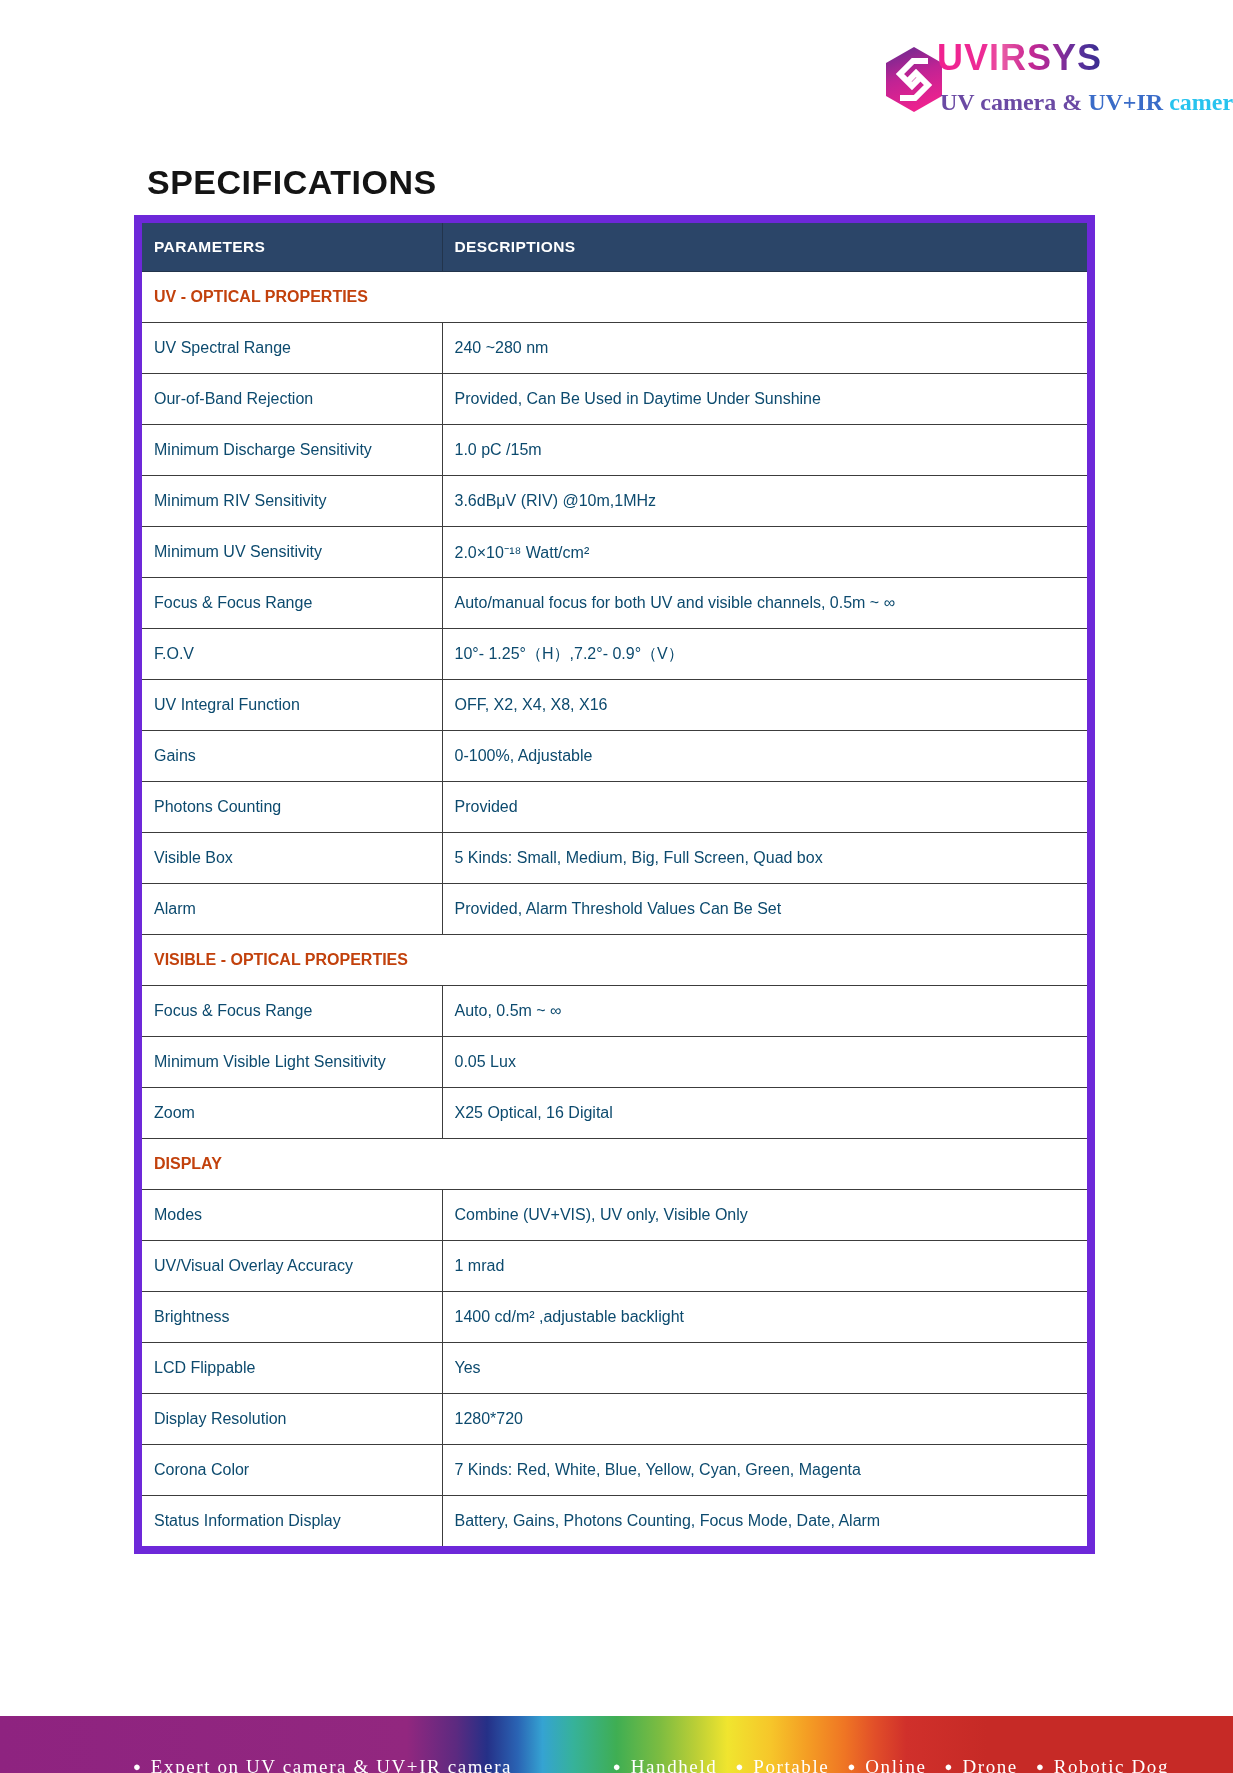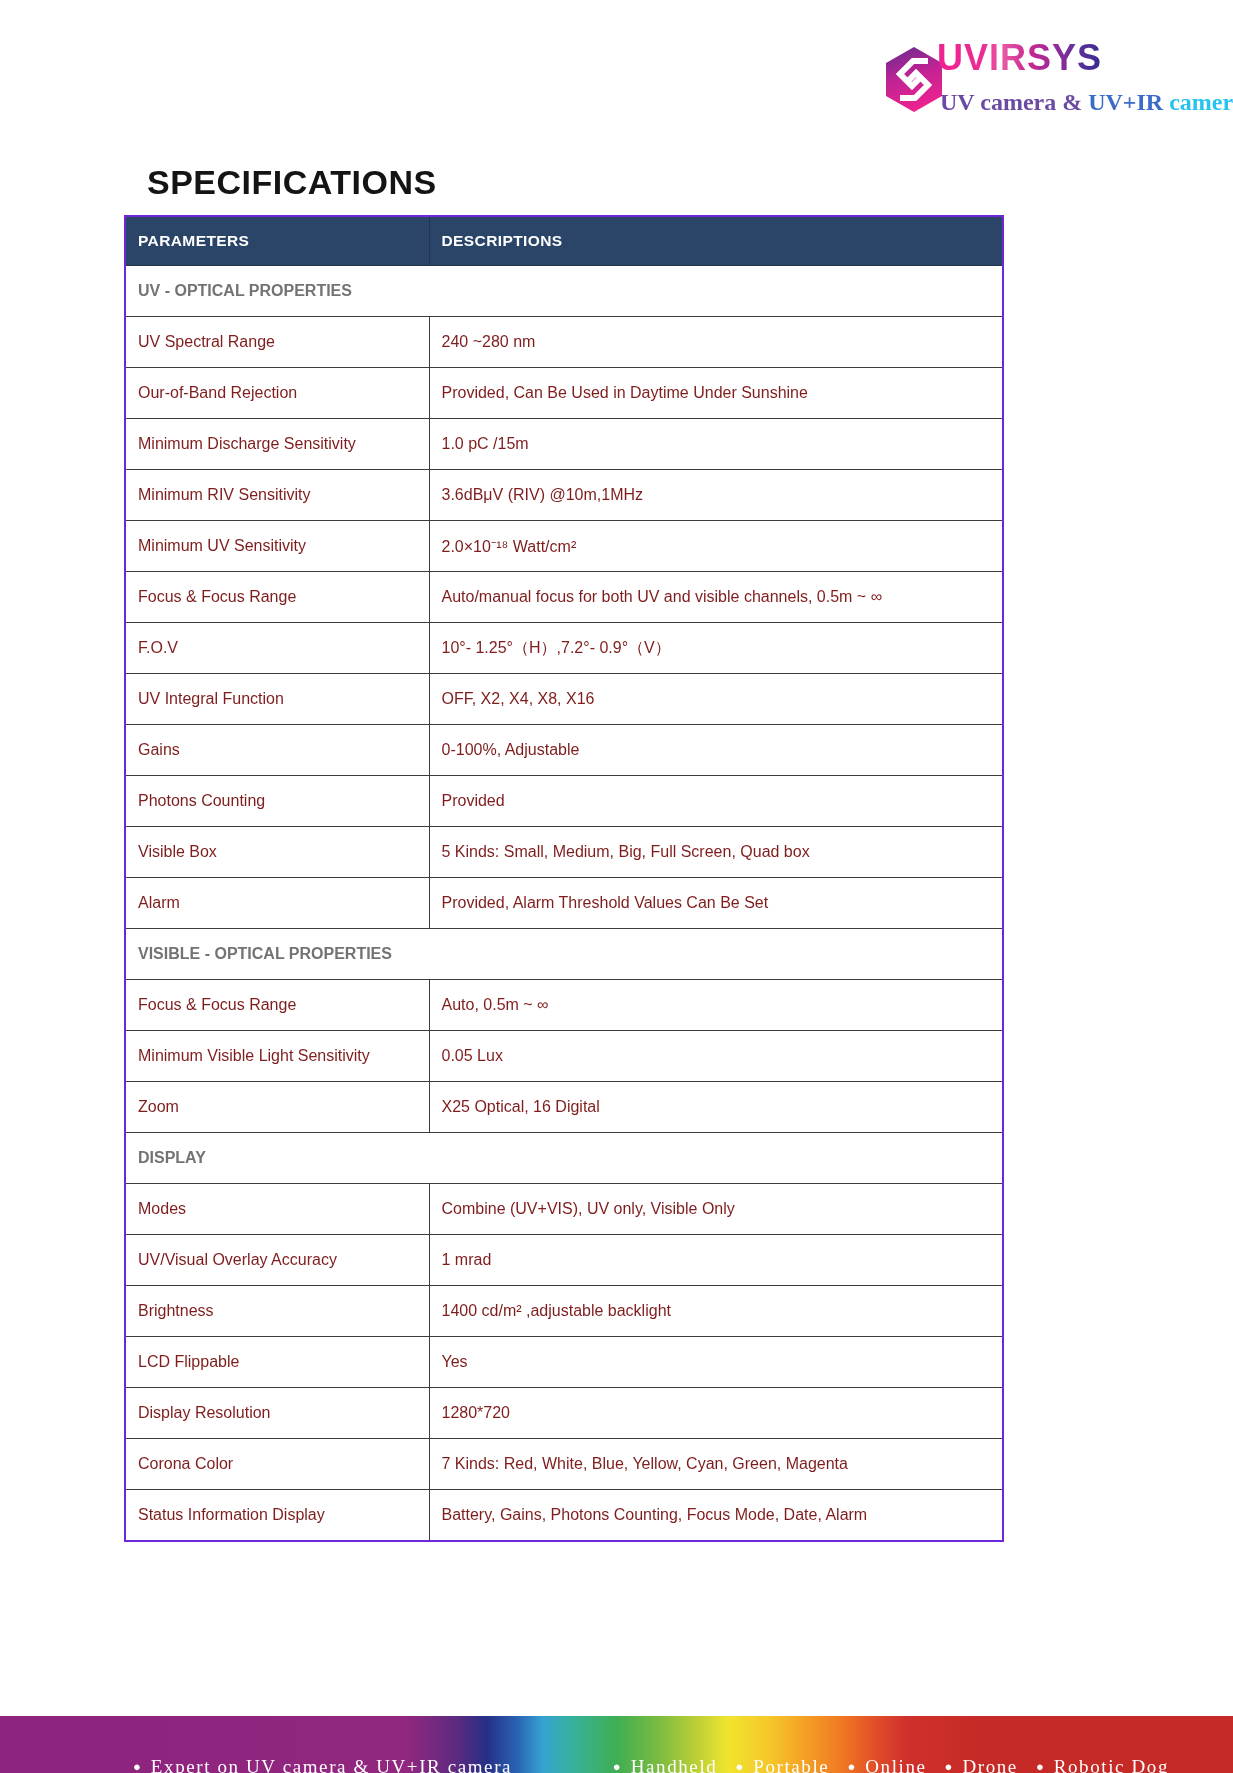--- a/index.html
+++ b/index.html
@@ -31,36 +31,36 @@
   .tl-3 { color:#27c3ee; }
 
   
   .page-title {
     position:absolute; left:147px; top:163px; margin:0;
     font-size:34px; font-weight:bold; letter-spacing:0.5px; color:#141414;
   }
 
   
   table.specs {
-    position:absolute; left:124px; top:215px; width:880px;
-    border-collapse:collapse; border:2px solid #6d28d9;
+    position:absolute; left:134px; top:215px; width:961px;
+    border-collapse:collapse; border:8px solid #6d28d9;
     table-layout:fixed;
   }
   table.specs th {
     background:#2b4568; color:#ffffff; height:48px;
     font-size:15.5px; font-weight:bold; letter-spacing:0.4px;
     text-align:left; padding:0 0 0 12px; border:1px solid #22344c;
   }
   table.specs col.c1 { width:304px; }
   table.specs td {
-    height:50px; font-size:16px; color:#7f1d1d;
+    height:50px; font-size:16px; color:#0c4a6e;
     padding:0 10px 0 12px; border:1px solid #3c3c3c;
     overflow:hidden; white-space:nowrap;
   }
-  table.specs td.section { font-weight:bold; color:#737373; }
+  table.specs td.section { font-weight:bold; color:#c2410c; }
 
   
   .footer-bar {
     position:absolute; left:0; bottom:0; width:1233px; height:57px;
     box-sizing:border-box; padding:0 64px 0 133px;
     display:flex; align-items:center; justify-content:space-between;
     color:#ffffff; font-family:"Liberation Serif", serif; font-size:19px;
     letter-spacing:1.6px; white-space:nowrap;
     background:linear-gradient(90deg,
       #8e2380 0%, #92277f 33%, #5c2a80 37%, #253087 39.5%,

